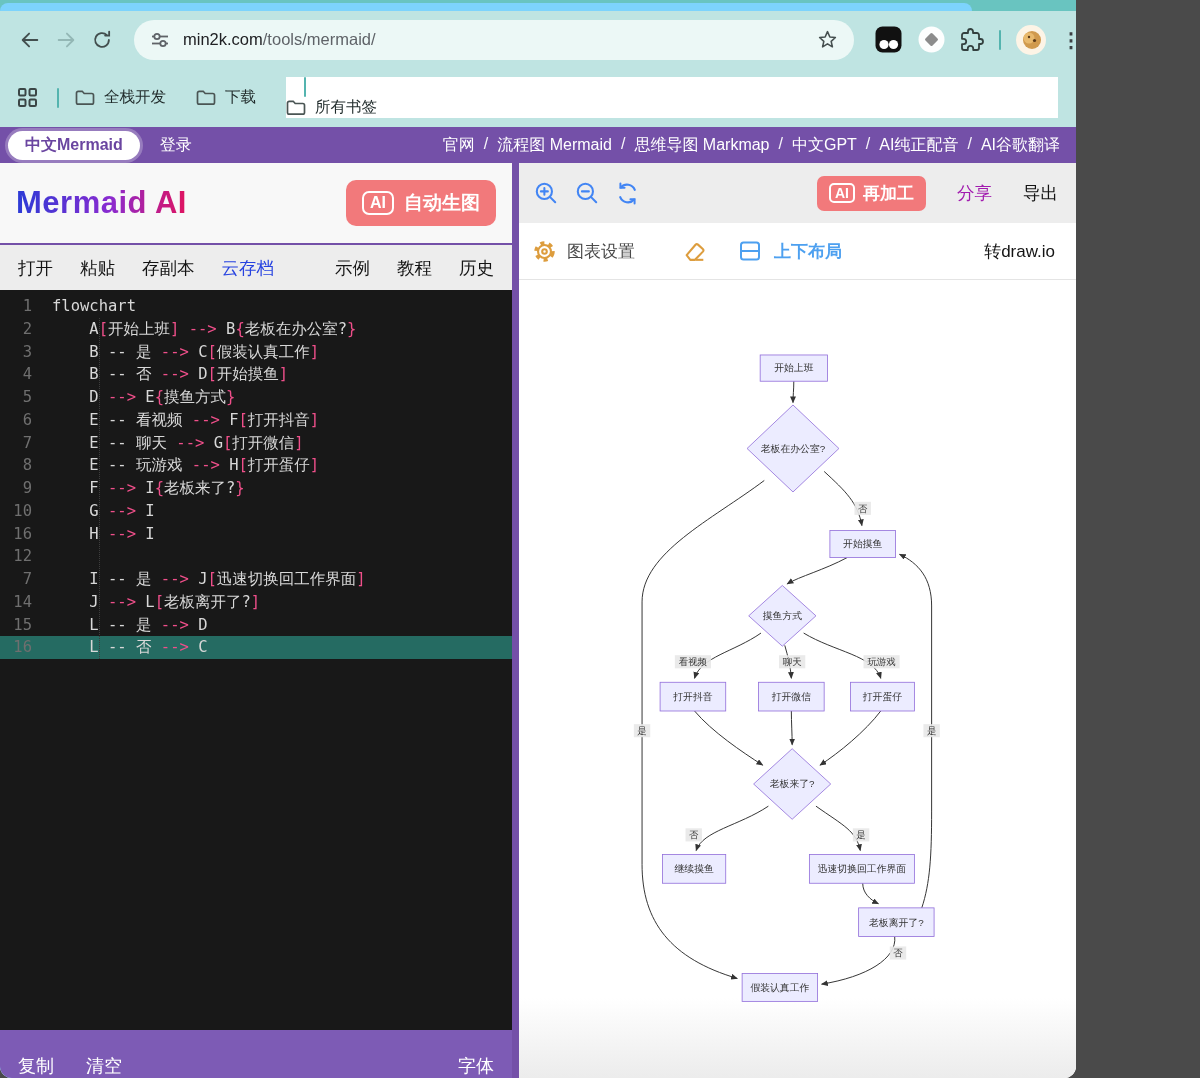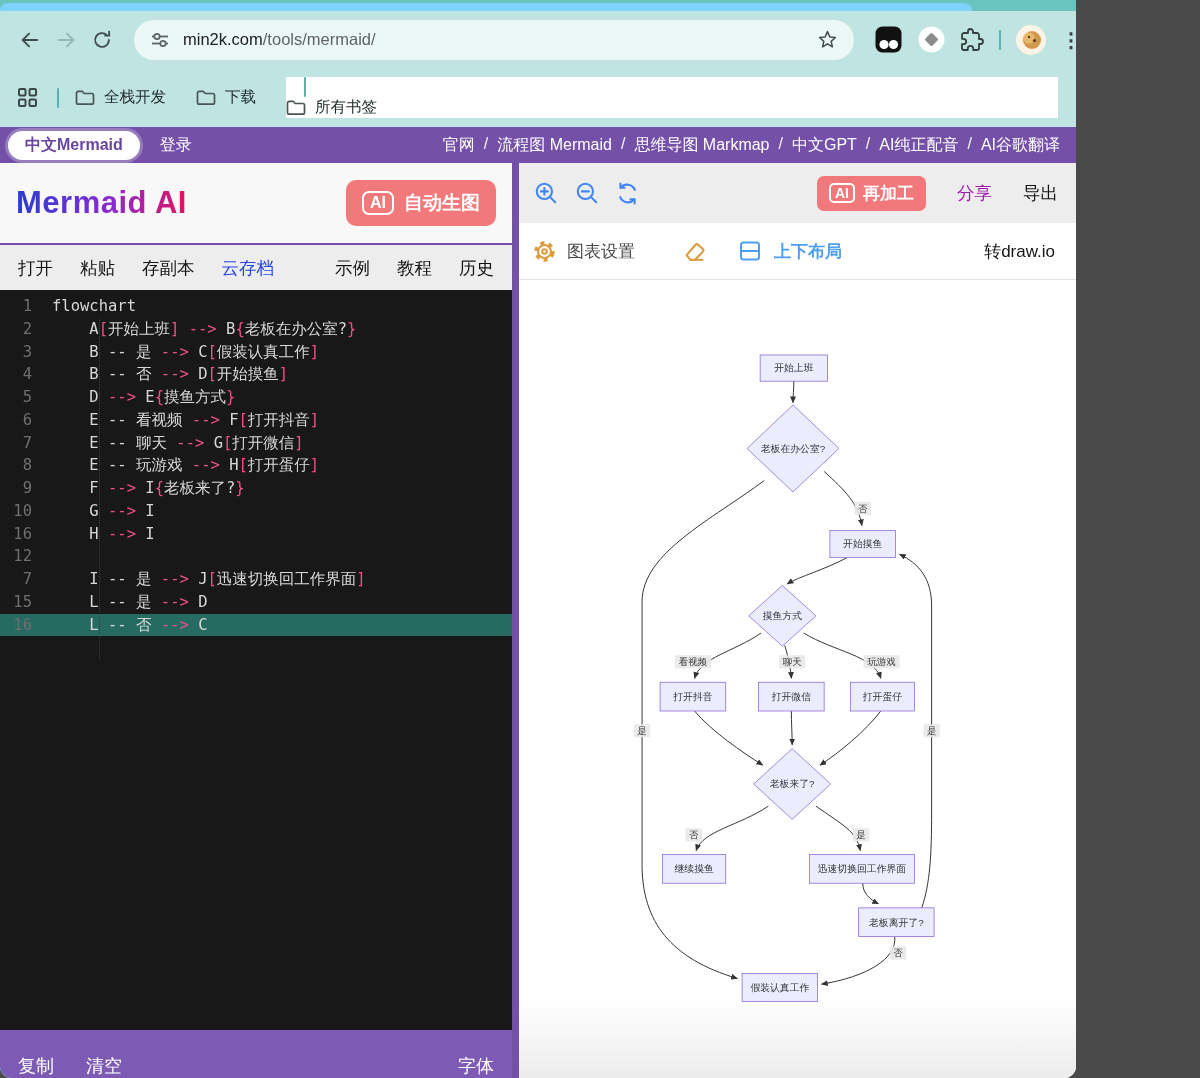--- a/index.html
+++ b/index.html
@@ -269,20 +269,24 @@
               <span class="code">    H <span class="p">--&gt;</span> I</span>
             </div>
             <div class="row">
               <span class="ln">12</span>
             </div>
             <div class="row">
               <span class="ln">7</span>
               <span class="code">    I -- 是 <span class="p">--&gt;</span> J<span class="p">[</span>迅速切换回工作界面<span class="p">]</span></span>
             </div>
             <div class="row">
+              <span class="ln">14</span>
+              <span class="code">    J <span class="p">--&gt;</span> L<span class="p">[</span>老板离开了?<span class="p">]</span></span>
+            </div>
+            <div class="row">
               <span class="ln">15</span>
               <span class="code">    L -- 是 <span class="p">--&gt;</span> D</span>
             </div>
             <div class="row active">
               <span class="ln">16</span>
               <span class="code">    L -- 否 <span class="p">--&gt;</span> C</span>
             </div>
           </div>
         <div class="indent-guide"></div>
       </div>

